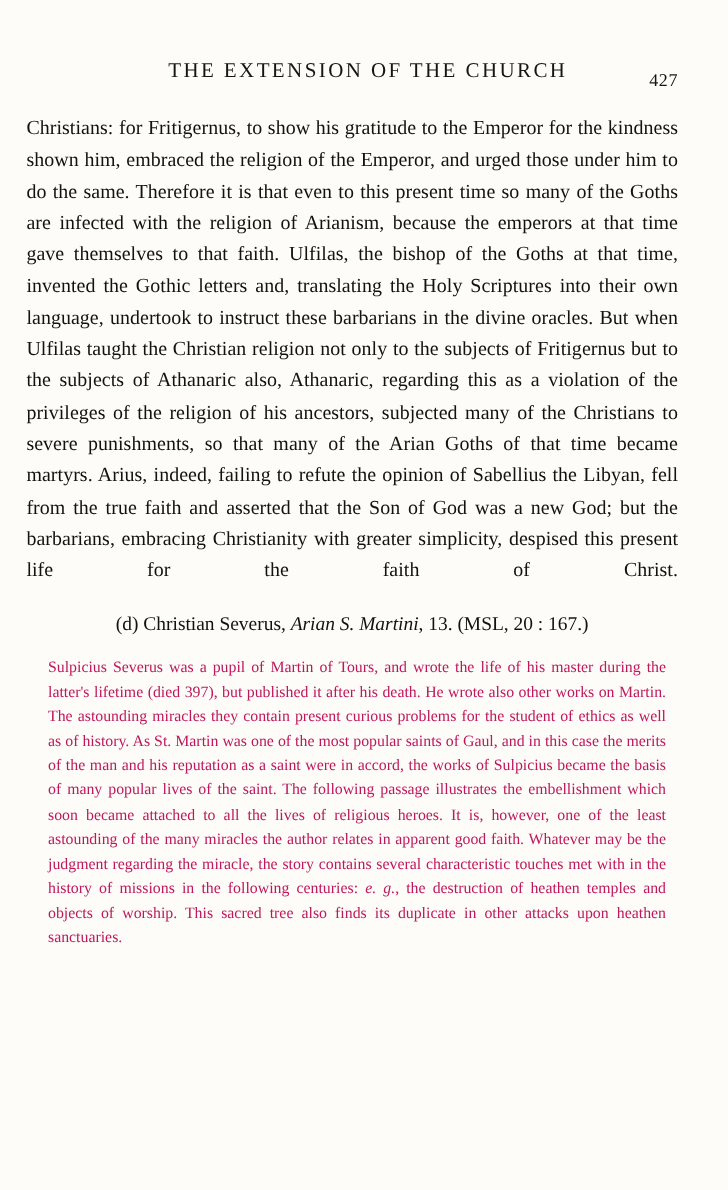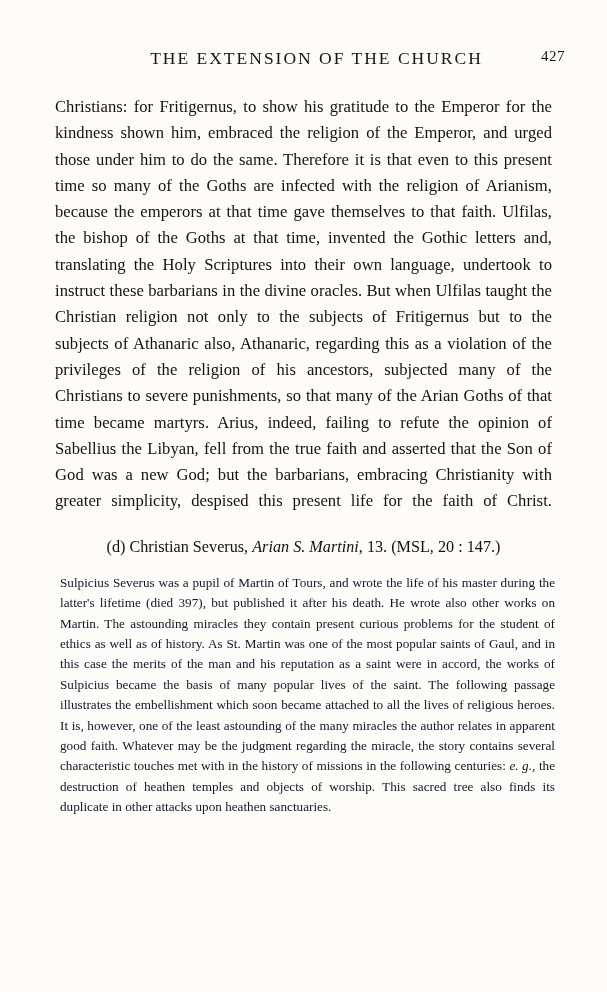--- a/index.html
+++ b/index.html
@@ -12,21 +12,21 @@
     background: #fdfcf8;
     font-family: "Liberation Serif", serif;
     color: #1c1a17;
     overflow: hidden;
   }
   .page {
     position: relative;
     width: 607px;
     height: 992px;
     box-sizing: border-box;
-    padding: 40px 42px 30px 42px;
+    padding: 40px 42px 30px 22px;
   }
   .running-head {
     display: flex;
     align-items: baseline;
     justify-content: center;
     position: relative;
     margin: 8px 0 22px 0;
     height: 24px;
   }
   .running-head .title {
@@ -34,27 +34,27 @@
     letter-spacing: 2.0px;
     font-variant: normal;
     text-transform: uppercase;
     color: #17150f;
     white-space: nowrap;
     padding-left: 26px;
   }
   .running-head .folio {
     position: absolute;
     right: 0;
-    top: 0;
+    top: 12px;
     font-size: 15px;
     letter-spacing: 0.5px;
     color: #17150f;
   }
   .body-text p {
-    margin: 13px;
+    margin: 0;
     font-size: 16.6px;
     line-height: 26.3px;
     text-align: justify;
     text-align-last: justify;
     color: #15120e;
     letter-spacing: 0.05px;
   }
   .heading-ref {
     margin: 20px 0 4px 0;
     font-size: 16.2px;
@@ -65,21 +65,21 @@
   .heading-ref .italic {
     font-style: italic;
   }
   .note {
     margin: 14px 0 0 0;
     padding: 0 10px 0 18px;
     font-size: 13.2px;
     line-height: 20.4px;
     text-align: justify;
     text-align-last: left;
-    color: #0f172a;
+    color: #be185d;
     font-family: Liberation Serif, serif;
   }
   .note .italic {
     font-style: italic;
   }
   .tail {
     margin-top: 26px;
   }
   .tail p {
     margin: 0;
@@ -105,21 +105,21 @@
   <div class="running-head">
     <div class="title">THE EXTENSION OF THE CHURCH</div>
     <div class="folio">427</div>
   </div>
 
   <div class="body-text">
     <p>Christians: for Fritigernus, to show his gratitude to the Emperor for the kindness shown him, embraced the religion of the Emperor, and urged those under him to do the same. Therefore it is that even to this present time so many of the Goths are infected with the religion of Arianism, because the emperors at that time gave themselves to that faith.   Ulfilas, the bishop of the Goths at that time, invented the Gothic letters and, translating the Holy Scriptures into their own language, undertook to instruct these barbarians in the divine oracles.   But when Ulfilas taught the Christian religion not only to the subjects of Fritigernus but to the subjects of Athanaric also, Athanaric, regarding this as a violation of the privileges of the religion of his ancestors, subjected many of the Christians to severe punishments, so that many of the Arian Goths of that time became martyrs.   Arius, indeed, failing to refute the opinion of Sabellius the Libyan, fell from the true faith and asserted that the Son of God was a new God; but the barbarians, embracing Christianity with greater simplicity, despised this present life for the faith of Christ.</p>
   </div>
 
   <div class="heading-ref">
-    <span>(d)  Christian Severus, </span><span class="italic">Arian S. Martini</span><span>, 13.   (MSL, 20 : 147.)</span>
+    <span>(d)  Christian Severus, </span><span class="italic">Arian S. Martini</span><span>, 13.   (MSL, 20 : 167.)</span>
   </div>
 
   <div class="note">
     <span>Sulpicius Severus was a pupil of Martin of Tours, and wrote the life of his master during the latter's lifetime (died 397), but published it after his death.   He wrote also other works on Martin.   The astounding miracles they contain present curious problems for the student of ethics as well as of history.   As St. Martin was one of the most popular saints of Gaul, and in this case the merits of the man and his reputation as a saint were in accord, the works of Sulpicius became the basis of many popular lives of the saint.   The following passage illustrates the embellishment which soon became attached to all the lives of religious heroes.   It is, however, one of the least astounding of the many miracles the author relates in apparent good faith.   Whatever may be the judgment regarding the miracle, the story contains several characteristic touches met with in the history of missions in the following centuries: </span><span class="italic">e. g.</span><span>, the destruction of heathen temples and objects of worship.   This sacred tree also finds its duplicate in other attacks upon heathen sanctuaries.</span>
   </div>
 
 
 </div>
 
 </body></html>

